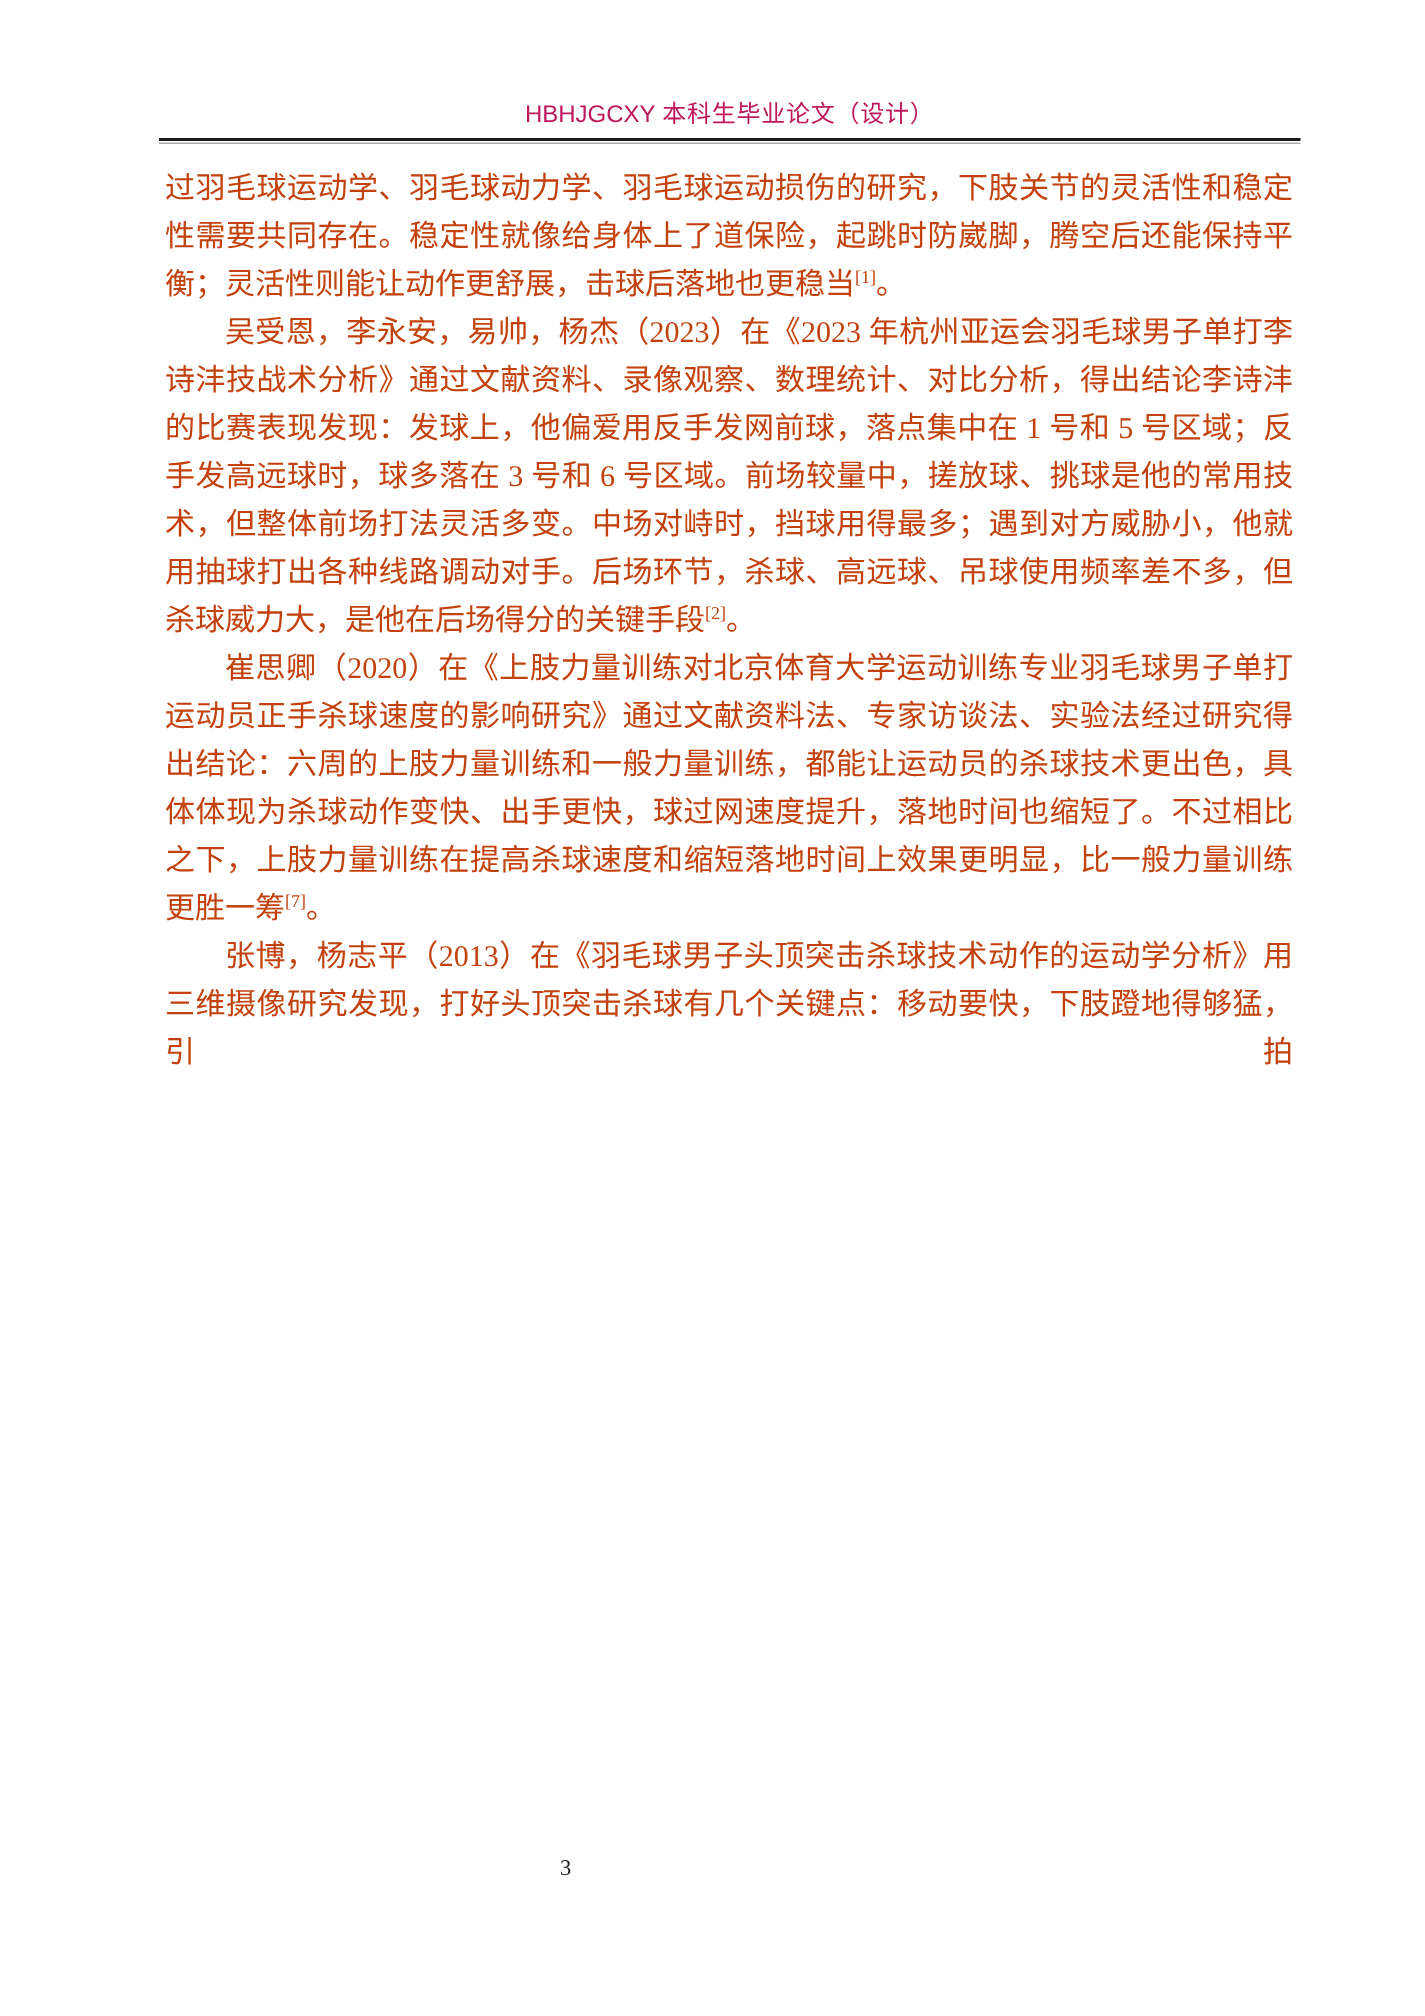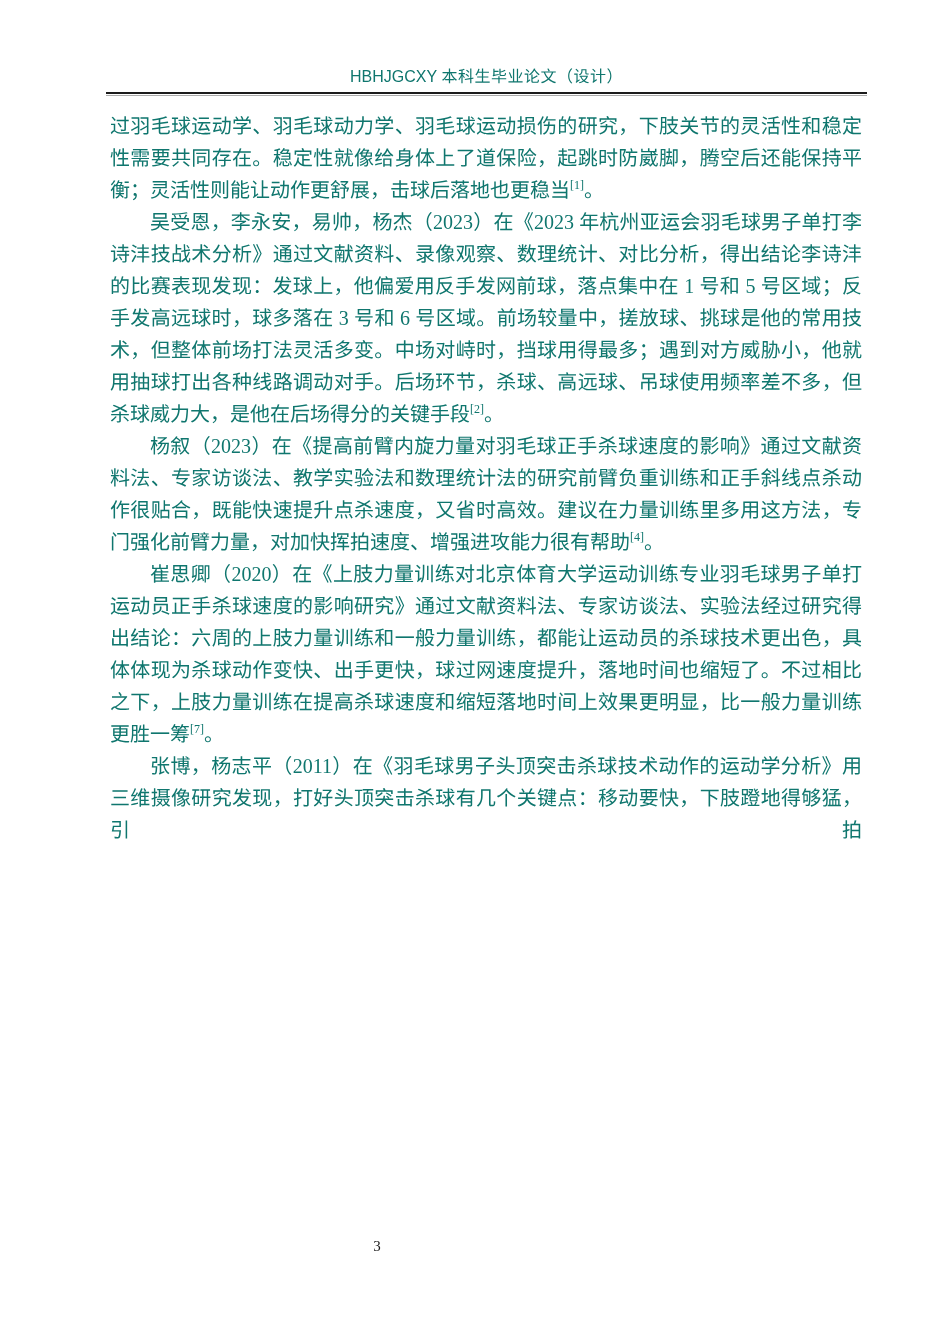--- a/index.html
+++ b/index.html
@@ -18,21 +18,21 @@
   }
   
   .doc-header {
     position: absolute;
     top: 66px;
     left: 106px;
     width: 761px;
     text-align: center;
     font-size: 16px;
     line-height: 22px;
-    color: #0f766e;
+    color: #be185d;
     letter-spacing: 0.5px;
   }
   .doc-header .code {
     font-family: "Liberation Sans", "DejaVu Sans", sans-serif;
     letter-spacing: 0px;
   }
   .header-rule {
     position: absolute;
     top: 92px;
     left: 106px;
@@ -51,21 +51,21 @@
   
   .content {
     position: absolute;
     top: 110px;
     left: 110px;
     width: 752px;
     font-size: 20px;
     line-height: 32px;
     text-align: justify;
     text-justify: inter-ideograph;
-    color: #0f766e;
+    color: #c2410c;
   }
   .content p {
     margin: 0;
     padding: 0;
   }
   .content p.indent {
     text-indent: 2em;
   }
   .content p.cont {
     text-align-last: justify;
@@ -94,20 +94,19 @@
   <div class="doc-header">
     <span class="code">HBHJGCXY</span>
     <span>本科生毕业论文（设计）</span>
   </div>
   <div class="header-rule"></div>
   <div class="header-rule-shadow"></div>
 
   <div class="content">
     <p>过羽毛球运动学、羽毛球动力学、羽毛球运动损伤的研究，下肢关节的灵活性和稳定性需要共同存在。稳定性就像给身体上了道保险，起跳时防崴脚，腾空后还能保持平衡；灵活性则能让动作更舒展，击球后落地也更稳当<sup>[1]</sup>。</p>
     <p class="indent">吴受恩，李永安，易帅，杨杰（2023）在《2023 年杭州亚运会羽毛球男子单打李诗沣技战术分析》通过文献资料、录像观察、数理统计、对比分析，得出结论李诗沣的比赛表现发现：发球上，他偏爱用反手发网前球，落点集中在 1 号和 5 号区域；反手发高远球时，球多落在 3 号和 6 号区域。前场较量中，搓放球、挑球是他的常用技术，但整体前场打法灵活多变。中场对峙时，挡球用得最多；遇到对方威胁小，他就用抽球打出各种线路调动对手。后场环节，杀球、高远球、吊球使用频率差不多，但杀球威力大，是他在后场得分的关键手段<sup>[2]</sup>。</p>
-    <p class="indent">杨叙（2023）在《提高前臂内旋力量对羽毛球正手杀球速度的影响》通过文献资料法、专家访谈法、教学实验法和数理统计法的研究前臂负重训练和正手斜线点杀动作很贴合，既能快速提升点杀速度，又省时高效。建议在力量训练里多用这方法，专门强化前臂力量，对加快挥拍速度、增强进攻能力很有帮助<sup>[4]</sup>。</p>
     <p class="indent">崔思卿（2020）在《上肢力量训练对北京体育大学运动训练专业羽毛球男子单打运动员正手杀球速度的影响研究》通过文献资料法、专家访谈法、实验法经过研究得出结论：六周的上肢力量训练和一般力量训练，都能让运动员的杀球技术更出色，具体体现为杀球动作变快、出手更快，球过网速度提升，落地时间也缩短了。不过相比之下，上肢力量训练在提高杀球速度和缩短落地时间上效果更明显，比一般力量训练更胜一筹<sup>[7]</sup>。</p>
-    <p class="indent cont">张博，杨志平（2011）在《羽毛球男子头顶突击杀球技术动作的运动学分析》用三维摄像研究发现，打好头顶突击杀球有几个关键点：移动要快，下肢蹬地得够猛，引拍</p>
+    <p class="indent cont">张博，杨志平（2013）在《羽毛球男子头顶突击杀球技术动作的运动学分析》用三维摄像研究发现，打好头顶突击杀球有几个关键点：移动要快，下肢蹬地得够猛，引拍</p>
   </div>
 
   <div class="page-number">3</div>
 
 </div>
 
 </body></html>

